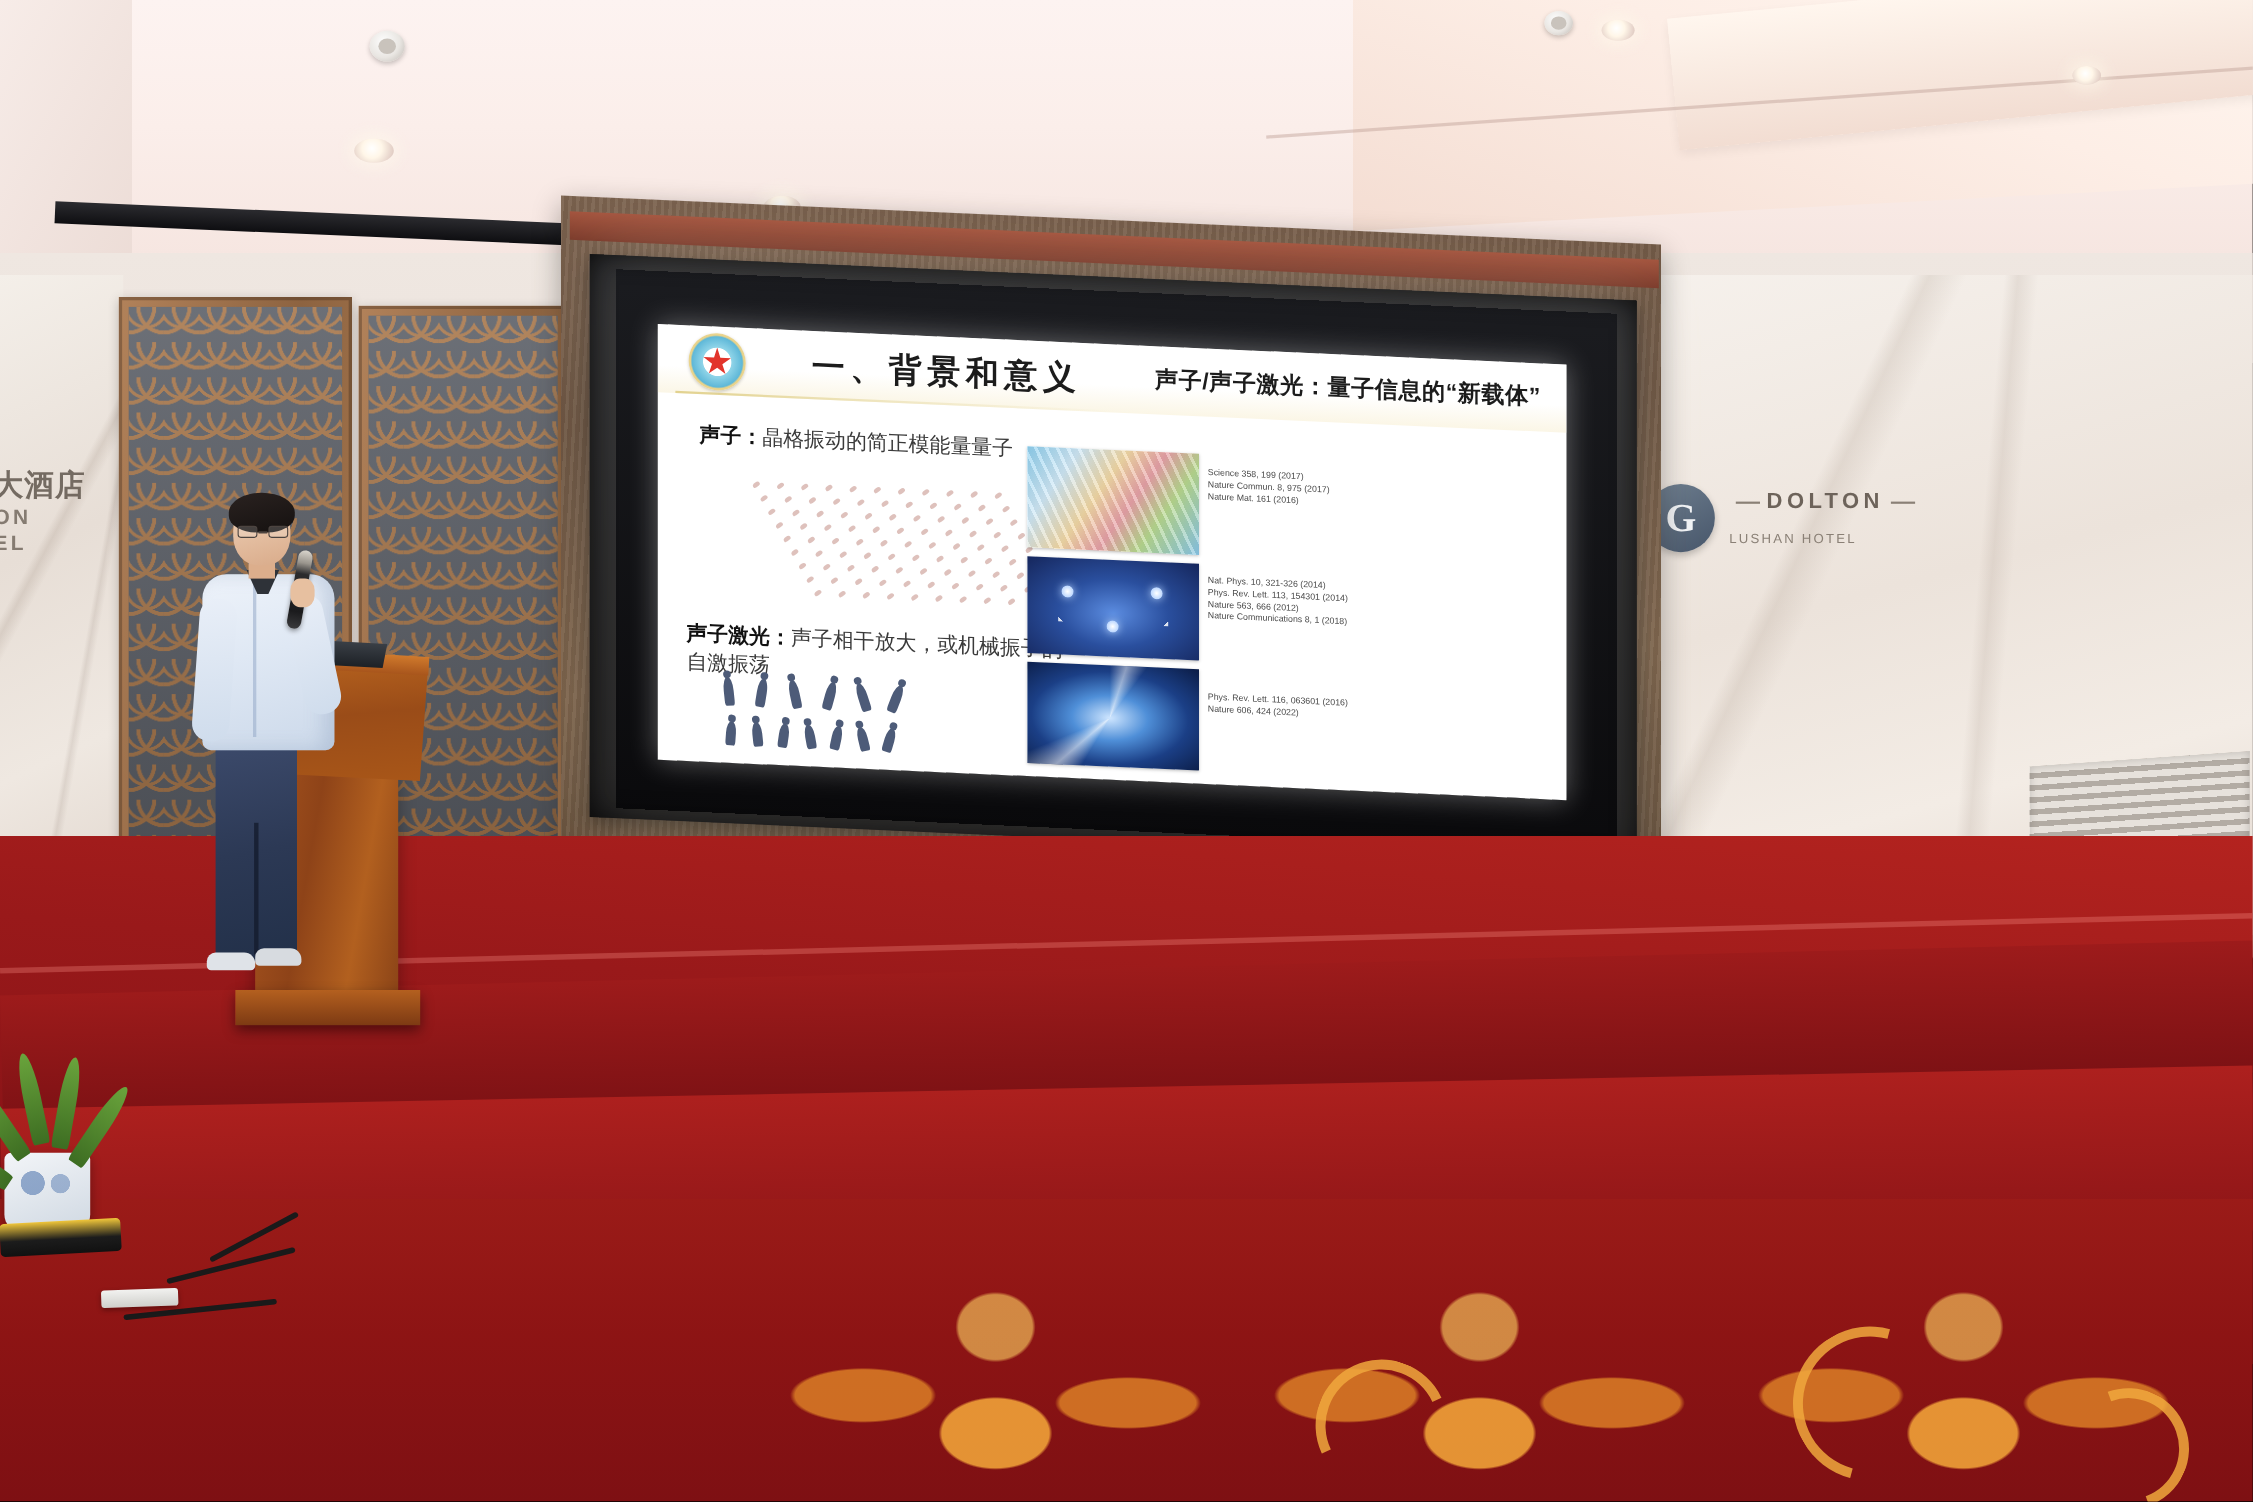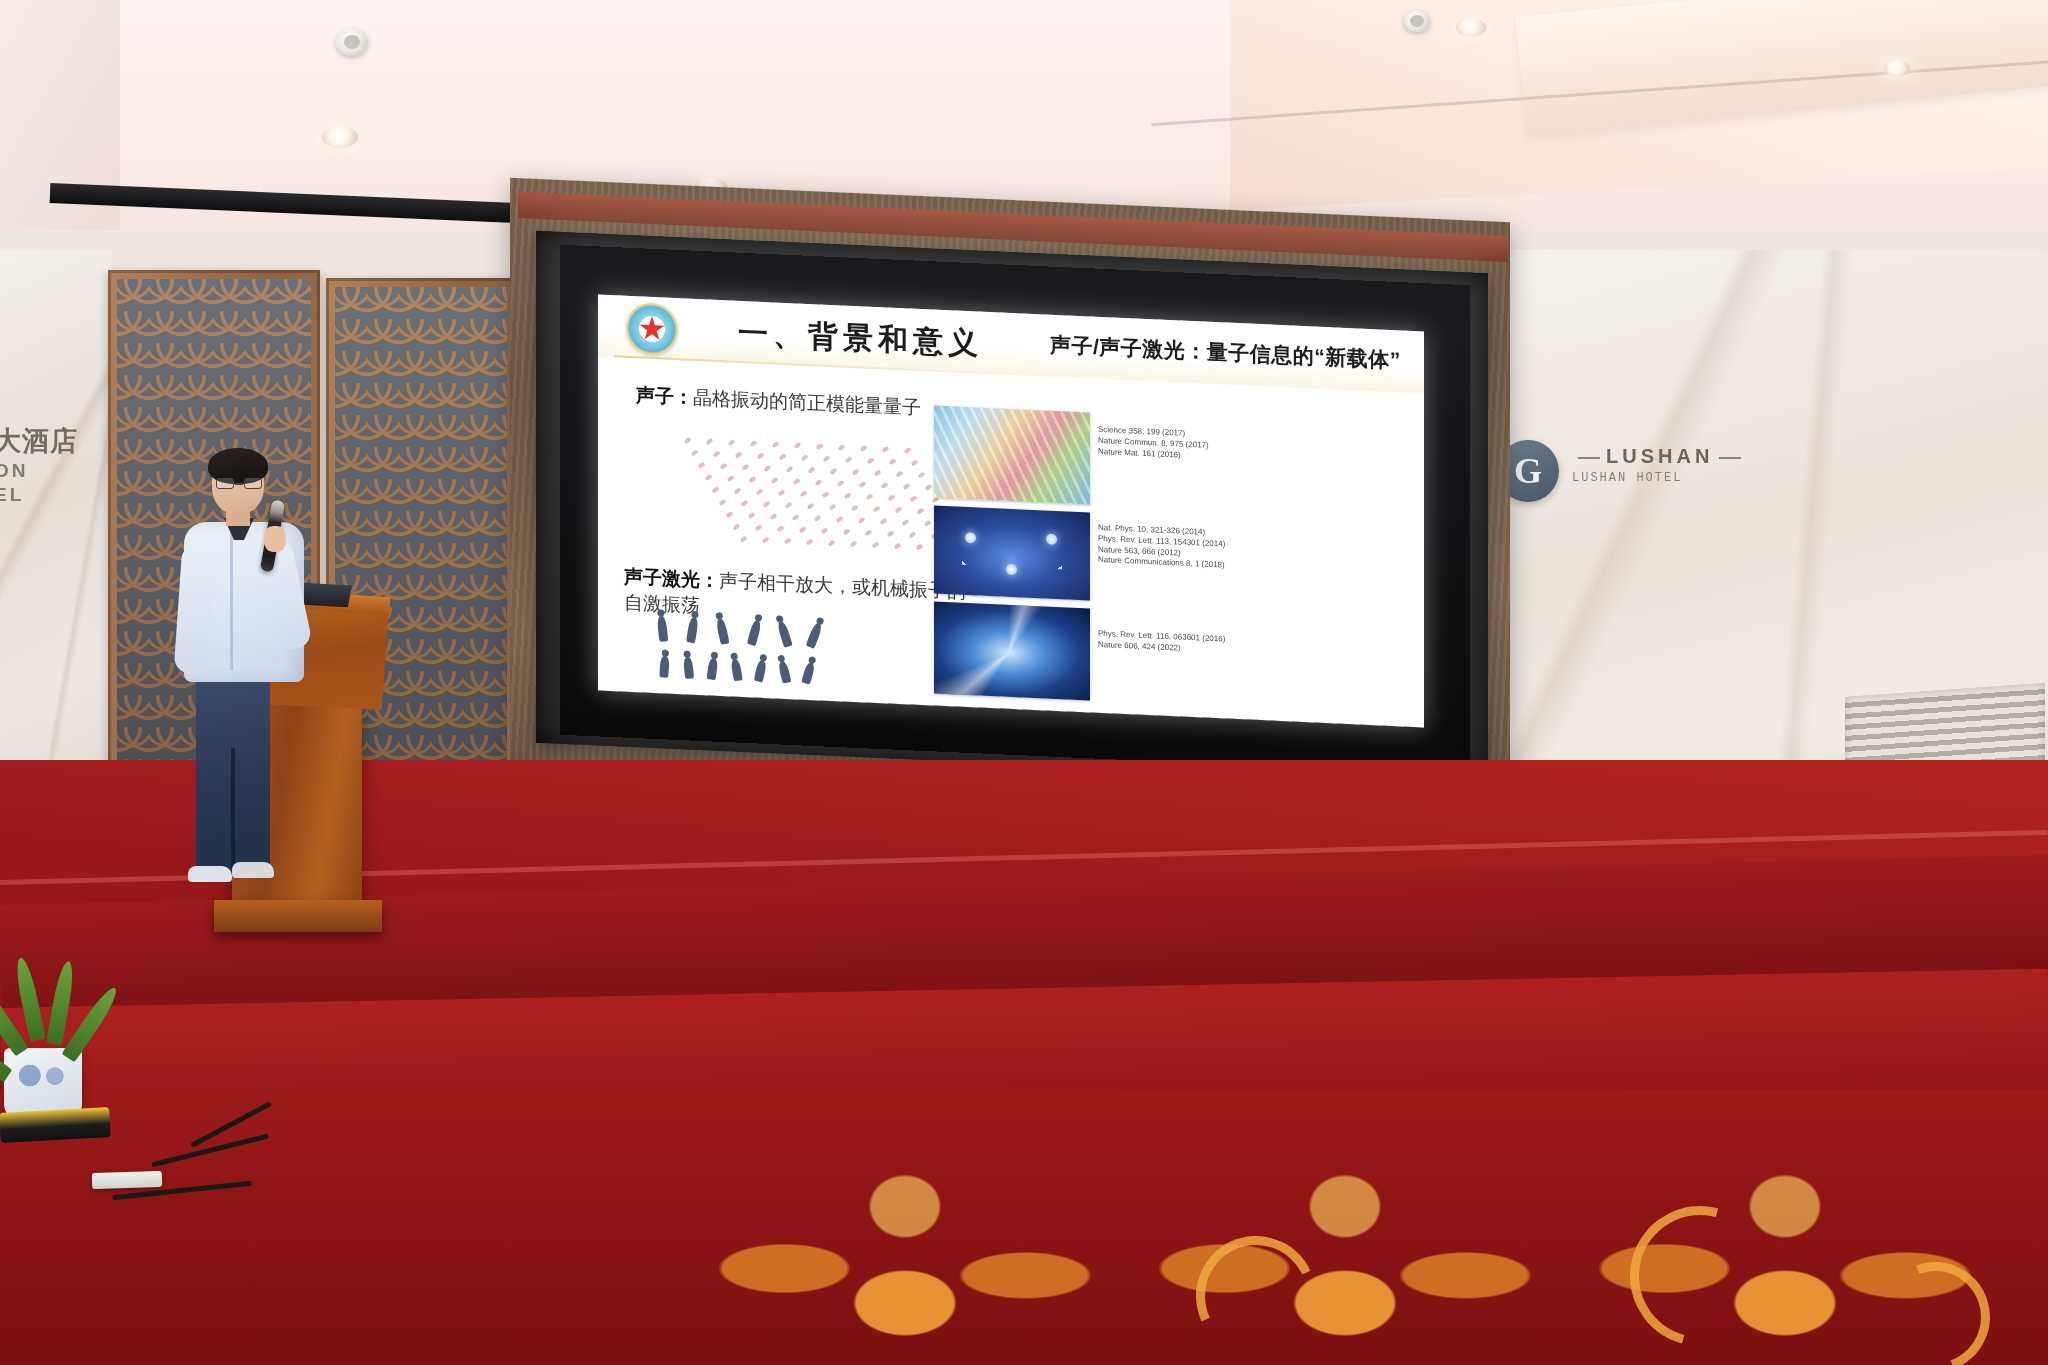--- a/index.html
+++ b/index.html
@@ -99,21 +99,21 @@
     content:"G"; position:absolute; inset:0; display:flex;
     align-items:center; justify-content:center; color:#f1f3f6;
     font-size:36px; font-weight:700; font-family:"Liberation Serif", serif;
   }
   .hotel-text-right {
     position:absolute; left:1572px; top:440px; width:300px;
     color:#6d635a; line-height:1.3;
   }
   .hotel-text-right .cn { font-size:29px; font-weight:700; letter-spacing:1px; }
   .hotel-text-right .en { font-size:20px; font-weight:600; letter-spacing:4px; margin-top:3px; }
-  .hotel-text-right .sub { font-size:12px; letter-spacing:2px; color:#8a8076; margin-top:2px;font-family:Liberation Mono, monospace; }
+  .hotel-text-right .sub { font-size:12px; letter-spacing:2px; color:#8a8076; margin-top:14px; }
   .hotel-rule { width:22px; height:2px; background:#8a8076; display:inline-block; vertical-align:middle; margin:0 6px; }
 
   
   .lattice-frame {
     position:absolute;
     background:linear-gradient(100deg,#b2825a,#8d6340 55%,#a8784f);
     box-shadow:inset 0 0 0 3px rgba(60,40,25,.35), 0 3px 10px rgba(0,0,0,.25);
     overflow:hidden;
   }
   .lattice-inner {
@@ -490,21 +490,21 @@
   <div class="marble-right"></div>
 
   <div class="hotel-text-left">
     <div>大酒店</div>
     <div class="en">ON</div>
     <div class="en">EL</div>
   </div>
 
   <div class="hotel-logo-right"></div>
   <div class="hotel-text-right">
-    <div class="en"><span class="hotel-rule"></span><span>LUSHAN</span><span class="hotel-rule"></span></div>
+    <div class="en"><span class="hotel-rule"></span><span>DOLTON</span><span class="hotel-rule"></span></div>
     <div class="sub">LUSHAN HOTEL</div>
   </div>
 
   <div class="lattice-frame" style="left:108px; top:270px; width:212px; height:520px;">
     <div class="lattice-inner"></div>
   </div>
   <div class="lattice-frame" style="left:326px; top:278px; width:190px; height:512px;">
     <div class="lattice-inner"></div>
   </div>
   <div class="lattice-frame" style="left:1296px; top:352px; width:96px; height:400px;">

